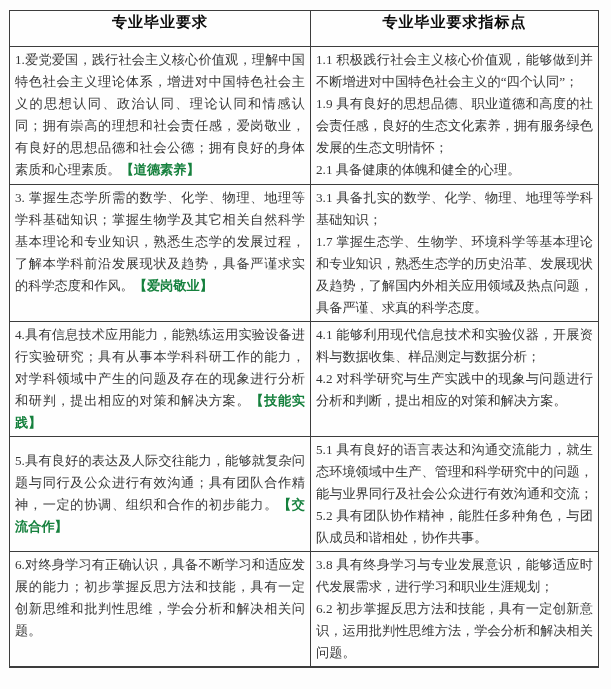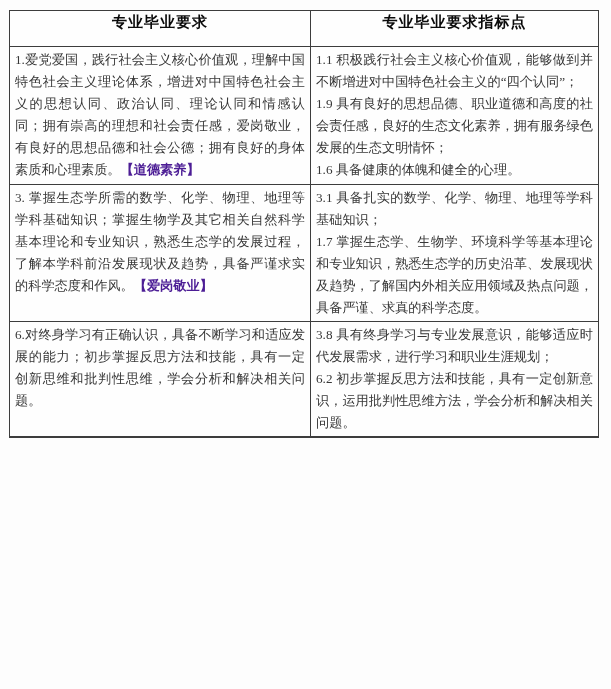--- a/index.html
+++ b/index.html
@@ -44,21 +44,21 @@
   .req-table td {
     font-size: 13.2px;
     line-height: 22px;
     color: #373737;
     text-align: justify;
   }
   .indicator { margin: 0; font-family: Liberation Serif, serif; }
   .tag {
     font-weight: 700;
     font-family: Liberation Sans, sans-serif;
-    color: #4c1d95;
+    color: #15803d;
   }
 </style>
 </head>
 <body>
 
 <div class="page">
   <table class="req-table">
     <colgroup>
       <col class="c-left">
       <col class="c-right">
@@ -68,28 +68,42 @@
         <th>专业毕业要求</th>
         <th>专业毕业要求指标点</th>
       </tr>
     </thead>
     <tbody>
         <tr style="height: 138px;">
     <td><span>1.爱党爱国，践行社会主义核心价值观，理解中国特色社会主义理论体系，增进对中国特色社会主义的思想认同、政治认同、理论认同和情感认同；拥有崇高的理想和社会责任感，爱岗敬业，有良好的思想品德和社会公德；拥有良好的身体素质和心理素质。</span><span class="tag">【道德素养】</span></td>
     <td>
             <p class="indicator">1.1 积极践行社会主义核心价值观，能够做到并不断增进对中国特色社会主义的“四个认同”；</p>
             <p class="indicator">1.9 具有良好的思想品德、职业道德和高度的社会责任感，良好的生态文化素养，拥有服务绿色发展的生态文明情怀；</p>
-            <p class="indicator">1.6 具备健康的体魄和健全的心理。</p>
+            <p class="indicator">2.1 具备健康的体魄和健全的心理。</p>
           </td>
   </tr>
         <tr style="height: 137px;">
     <td><span>3. 掌握生态学所需的数学、化学、物理、地理等学科基础知识；掌握生物学及其它相关自然科学基本理论和专业知识，熟悉生态学的发展过程，了解本学科前沿发展现状及趋势，具备严谨求实的科学态度和作风。</span><span class="tag">【爱岗敬业】</span></td>
     <td>
             <p class="indicator">3.1 具备扎实的数学、化学、物理、地理等学科基础知识；</p>
             <p class="indicator">1.7 掌握生态学、生物学、环境科学等基本理论和专业知识，熟悉生态学的历史沿革、发展现状及趋势，了解国内外相关应用领域及热点问题，具备严谨、求真的科学态度。</p>
+          </td>
+  </tr>
+        <tr style="height: 93px;">
+    <td><span>4.具有信息技术应用能力，能熟练运用实验设备进行实验研究；具有从事本学科科研工作的能力，对学科领域中产生的问题及存在的现象进行分析和研判，提出相应的对策和解决方案。</span><span class="tag">【技能实践】</span></td>
+    <td>
+            <p class="indicator">4.1 能够利用现代信息技术和实验仪器，开展资料与数据收集、样品测定与数据分析；</p>
+            <p class="indicator">4.2 对科学研究与生产实践中的现象与问题进行分析和判断，提出相应的对策和解决方案。</p>
+          </td>
+  </tr>
+        <tr style="height: 110px;">
+    <td style="vertical-align: middle;"><span>5.具有良好的表达及人际交往能力，能够就复杂问题与同行及公众进行有效沟通；具有团队合作精神，一定的协调、组织和合作的初步能力。</span><span class="tag">【交流合作】</span></td>
+    <td>
+            <p class="indicator">5.1 具有良好的语言表达和沟通交流能力，就生态环境领域中生产、管理和科学研究中的问题，能与业界同行及社会公众进行有效沟通和交流；</p>
+            <p class="indicator">5.2 具有团队协作精神，能胜任多种角色，与团队成员和谐相处，协作共事。</p>
           </td>
   </tr>
         <tr style="height: 92px;">
     <td><span>6.对终身学习有正确认识，具备不断学习和适应发展的能力；初步掌握反思方法和技能，具有一定创新思维和批判性思维，学会分析和解决相关问题。</span></td>
     <td>
             <p class="indicator">3.8 具有终身学习与专业发展意识，能够适应时代发展需求，进行学习和职业生涯规划；</p>
             <p class="indicator">6.2 初步掌握反思方法和技能，具有一定创新意识，运用批判性思维方法，学会分析和解决相关问题。</p>
           </td>
   </tr>
       </tbody>

